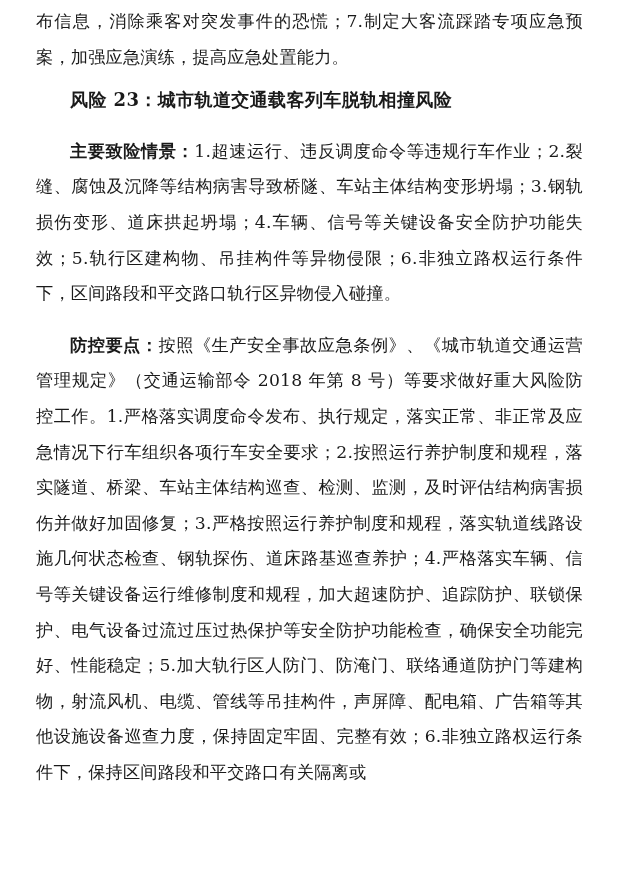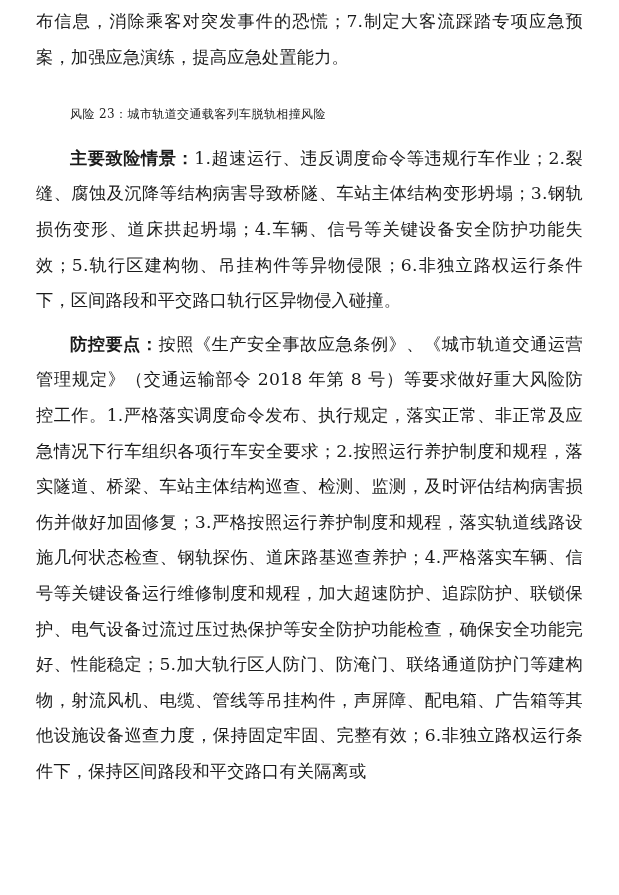--- a/index.html
+++ b/index.html
@@ -24,29 +24,29 @@
   .para {
     font-size: 17.2px;
     line-height: 35.6px;
     text-align: justify;
     text-justify: inter-ideograph;
     letter-spacing: 0.2px;
     margin: 0;
     white-space: pre-wrap;
   }
   .heading {
-    font-size: 12px;
+    font-size: 18px;
     line-height: 35.6px;
-    font-weight: normal;
-    margin: 22px 0 2px 0;
+    font-weight: bold;
+    margin: 7px 0 2px 0;
     text-indent: 34px;
     letter-spacing: 0.4px;
   }
   .block {
-    margin-top: 8px;
+    margin-top: 16px;
   }
   .lead {
     font-weight: bold;
   }
   .u {
     text-underline-offset: 2px;
   }
   .first-line-indent {
     text-indent: 34px;
   }

